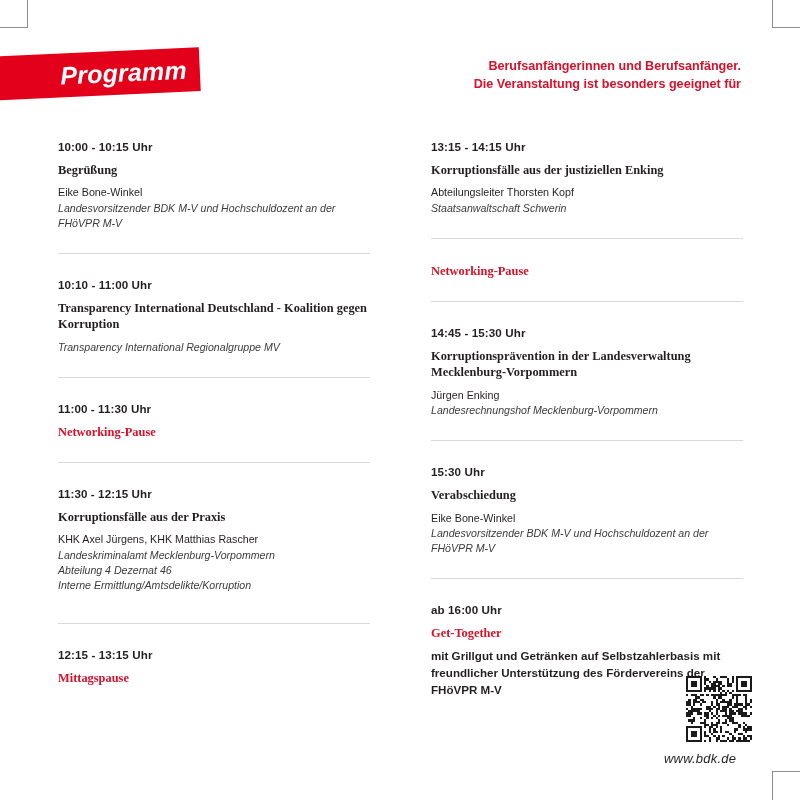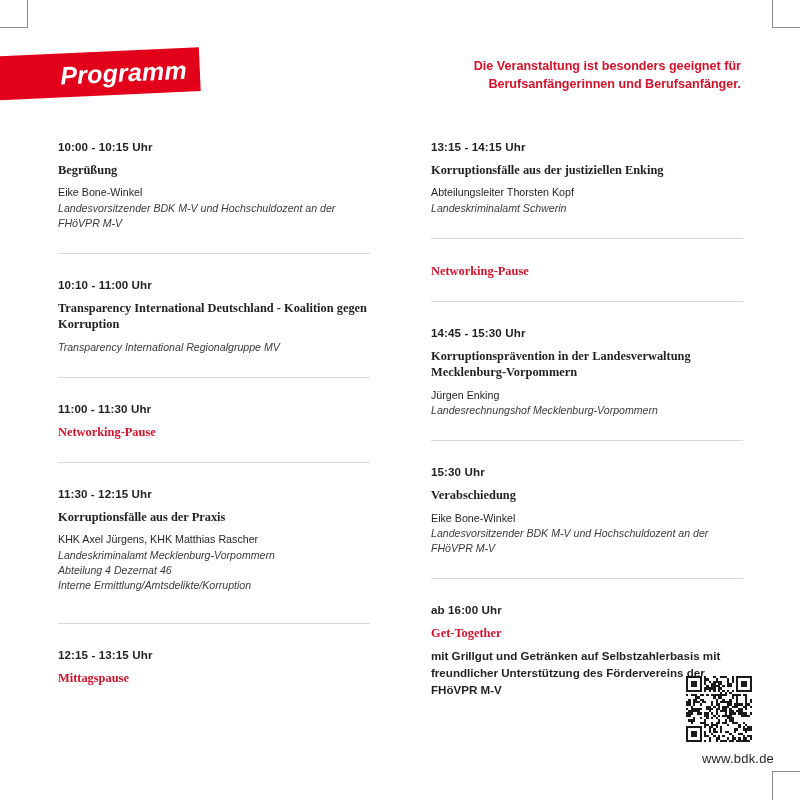--- a/index.html
+++ b/index.html
@@ -127,21 +127,22 @@
     margin-bottom: 24px;
   }
   .entry.tall .divider { margin-top: 30px; }
 
   
   .footer {
     position: absolute;
     left: 664px;
     top: 676px;
     width: 110px;
-    text-align: right;
+    text-align: left;
+    font-style: italic;
   }
   .qr {
     width: 66px;
     height: 66px;
     margin: 0 auto;
     display: block;
     image-rendering: pixelated;
   }
   .site {
     margin-top: 9px;
@@ -162,22 +163,22 @@
   <div class="crop v crop-br-v"></div>
   <div class="crop h crop-br-h"></div>
 
   <div class="banner-wrap">
     <div class="banner">
       <span class="banner-text">Programm</span>
     </div>
   </div>
 
   <div class="headline">
+    <div>Berufsanfängerinnen und Berufsanfänger.</div>
     <div>Die Veranstaltung ist besonders geeignet für</div>
-    <div>Berufsanfängerinnen und Berufsanfänger.</div>
   </div>
 
   <div class="col col-left" id="col-left">
       <div class="entry">
         <div class="time">10:00 - 10:15 Uhr</div>
         <div class="title">Begrüßung</div>
         <div class="person">Eike Bone-Winkel</div>
         <div class="detail">Landesvorsitzender BDK M-V und Hochschuldozent an der FHöVPR M-V</div>
         <div class="divider"></div>
       </div>
@@ -204,21 +205,21 @@
       <div class="entry">
         <div class="time">12:15 - 13:15 Uhr</div>
         <div class="title accent">Mittagspause</div>
       </div>
     </div>
   <div class="col col-right" id="col-right">
       <div class="entry">
         <div class="time">13:15 - 14:15 Uhr</div>
         <div class="title">Korruptionsfälle aus der justiziellen Enking</div>
         <div class="person">Abteilungsleiter Thorsten Kopf</div>
-        <div class="detail">Landeskriminalamt Schwerin</div>
+        <div class="detail">Staatsanwaltschaft Schwerin</div>
         <div class="divider"></div>
       </div>
       <div class="entry">
         <div class="title accent">Networking-Pause</div>
         <div class="divider"></div>
       </div>
       <div class="entry">
         <div class="time">14:45 - 15:30 Uhr</div>
         <div class="title">Korruptionsprävention in der Landesverwaltung Mecklenburg-Vorpommern</div>
         <div class="person">Jürgen Enking</div>

